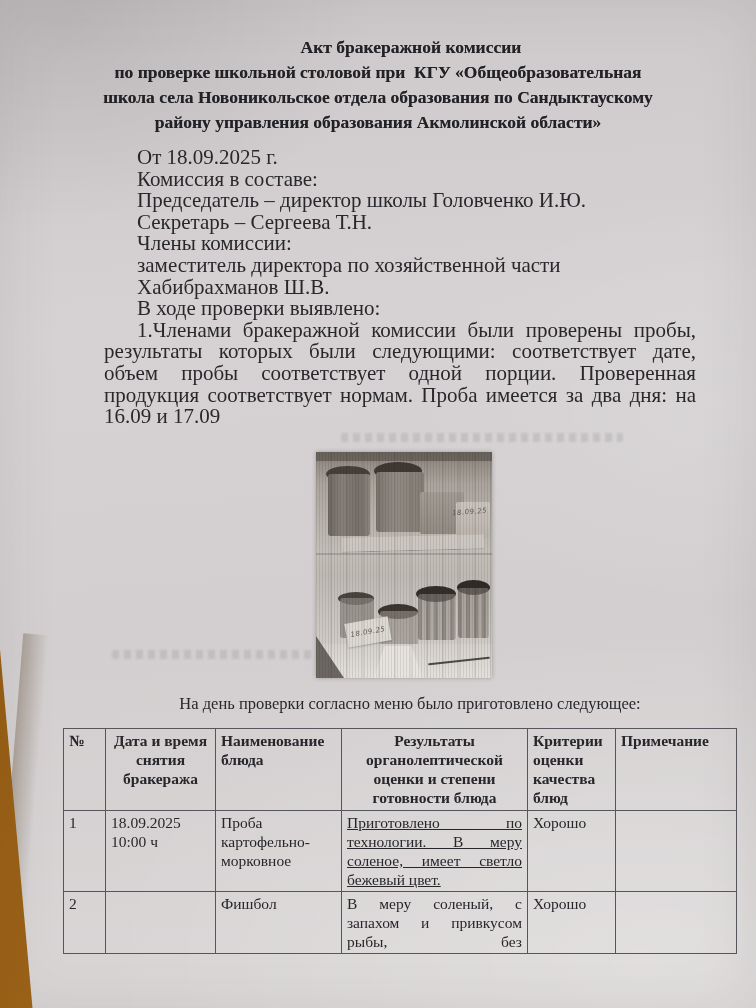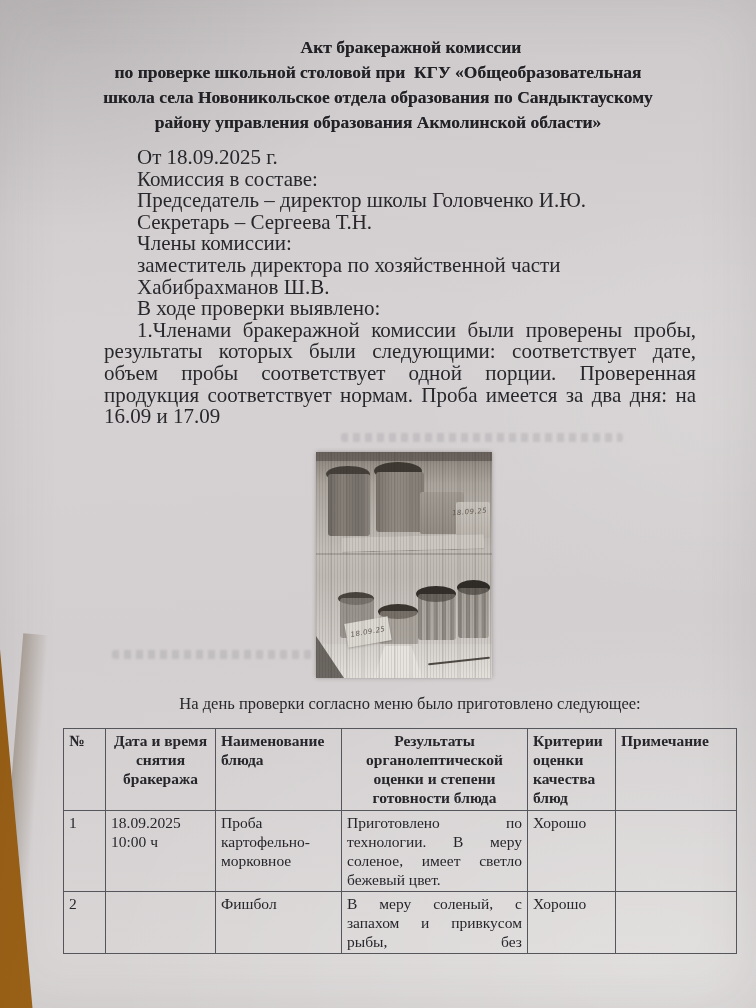--- a/index.html
+++ b/index.html
@@ -82,21 +82,21 @@
   .ph-scanlines{position:absolute;inset:0;
     background:
       repeating-linear-gradient(90deg,rgba(35,30,25,0.10) 0 1px,rgba(0,0,0,0) 1px 3px),
       repeating-linear-gradient(90deg,rgba(0,0,0,0) 0 14px,rgba(40,35,30,0.07) 14px 16px);}
   
   .tbl{position:absolute;top:728px;left:63px;width:673px;border-collapse:collapse;
     table-layout:fixed;font-size:15.5px;line-height:19px;color:#26262b;}
   .tbl th,.tbl td{border:1px solid #55555c;vertical-align:top;padding:2px 5px;overflow:hidden;}
   .tbl th{font-weight:bold;text-align:center;}
   .tbl th.al,.tbl td{text-align:left;}
-  .tbl td.just{text-align:justify;}
+  .tbl td.just{text-align:justify;text-decoration:underline;}
   .tbl td.just-all{text-align:justify;text-align-last:justify;}
 </style>
 </head>
 <body>
 
 <div class="scene">
   <div class="paper">
     <div class="edge-shadow"></div>
 
     <div class="doc-title">

